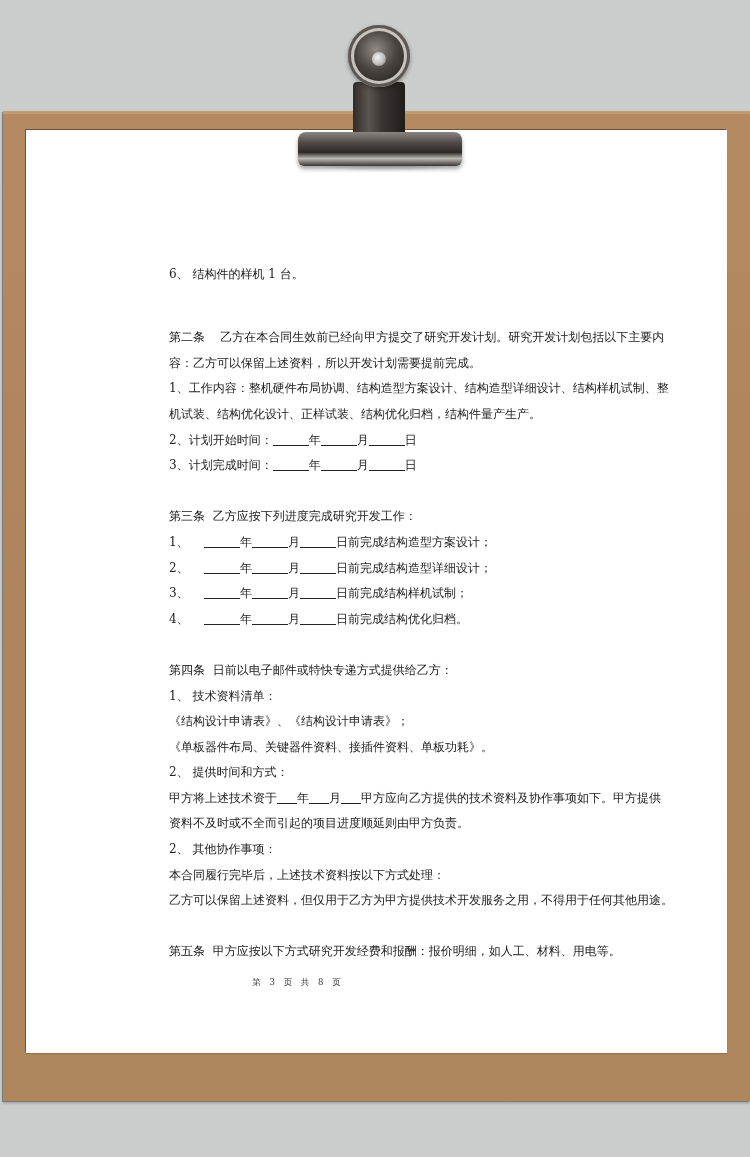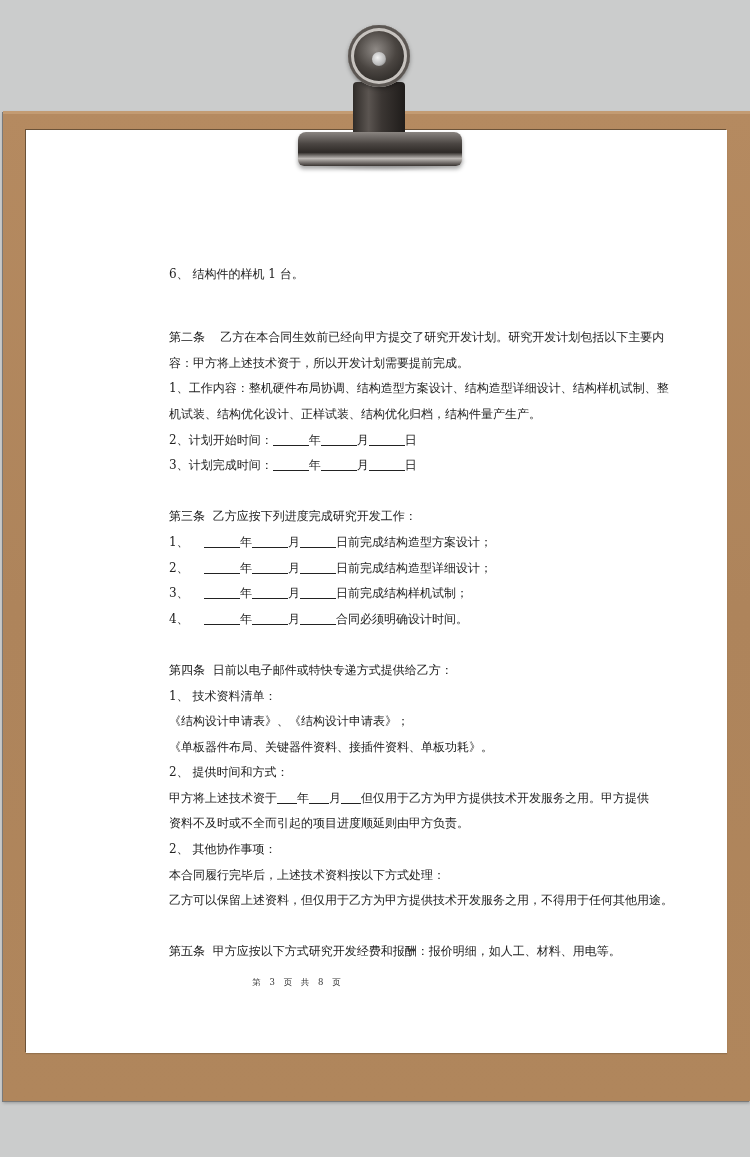--- a/index.html
+++ b/index.html
@@ -78,21 +78,21 @@
 <div class="clip-base"></div>
 
 <div class="doc">
   <div class="line">6、  结构件的样机 1 台。</div>
   <div class="gap"></div>
   <div class="gap" style="height:12px"></div>
 
   <div class="line">
     <span class="b">第二条</span>&nbsp;&nbsp;&nbsp;&nbsp;<span>乙方在本合同生效前已经向甲方提交了研究开发计划。研究开发计划包括以下主要内</span>
   </div>
-  <div class="line">容：甲方将上述技术资于，所以开发计划需要提前完成。</div>
+  <div class="line">容：乙方可以保留上述资料，所以开发计划需要提前完成。</div>
   <div class="line">1、工作内容：整机硬件布局协调、结构造型方案设计、结构造型详细设计、结构样机试制、整</div>
   <div class="line">机试装、结构优化设计、正样试装、结构优化归档，结构件量产生产。</div>
   <div class="line">
     <span>2、计划开始时间：</span><span class="u u36"></span><span>年</span><span class="u u36"></span><span>月</span><span class="u u36"></span><span>日</span>
   </div>
   <div class="line">
     <span>3、计划完成时间：</span><span class="u u36"></span><span>年</span><span class="u u36"></span><span>月</span><span class="u u36"></span><span>日</span>
   </div>
   <div class="gap"></div>
   <div class="gap" style="height:0"></div>
@@ -103,33 +103,33 @@
   <div class="line">
     <span>1、</span>&nbsp;&nbsp;&nbsp;&nbsp;<span class="u u36"></span><span>年</span><span class="u u36"></span><span>月</span><span class="u u36"></span><span>日前完成结构造型方案设计；</span>
   </div>
   <div class="line">
     <span>2、</span>&nbsp;&nbsp;&nbsp;&nbsp;<span class="u u36"></span><span>年</span><span class="u u36"></span><span>月</span><span class="u u36"></span><span>日前完成结构造型详细设计；</span>
   </div>
   <div class="line">
     <span>3、</span>&nbsp;&nbsp;&nbsp;&nbsp;<span class="u u36"></span><span>年</span><span class="u u36"></span><span>月</span><span class="u u36"></span><span>日前完成结构样机试制；</span>
   </div>
   <div class="line">
-    <span>4、</span>&nbsp;&nbsp;&nbsp;&nbsp;<span class="u u36"></span><span>年</span><span class="u u36"></span><span>月</span><span class="u u36"></span><span>合同必须明确设计时间。</span>
+    <span>4、</span>&nbsp;&nbsp;&nbsp;&nbsp;<span class="u u36"></span><span>年</span><span class="u u36"></span><span>月</span><span class="u u36"></span><span>日前完成结构优化归档。</span>
   </div>
   <div class="gap"></div>
 
   <div class="line">
     <span class="b">第四条</span>&nbsp;&nbsp;<span>日前以电子邮件或特快专递方式提供给乙方：</span>
   </div>
   <div class="line">1、  技术资料清单：</div>
   <div class="line">《结构设计申请表》、《结构设计申请表》；</div>
   <div class="line">《单板器件布局、关键器件资料、接插件资料、单板功耗》。</div>
   <div class="line">2、  提供时间和方式：</div>
   <div class="line">
-    <span>甲方将上述技术资于</span><span class="u u20"></span><span>年</span><span class="u u20"></span><span>月</span><span class="u u20"></span><span>但仅用于乙方为甲方提供技术开发服务之用。甲方提供</span>
+    <span>甲方将上述技术资于</span><span class="u u20"></span><span>年</span><span class="u u20"></span><span>月</span><span class="u u20"></span><span>甲方应向乙方提供的技术资料及协作事项如下。甲方提供</span>
   </div>
   <div class="line">资料不及时或不全而引起的项目进度顺延则由甲方负责。</div>
   <div class="line">2、  其他协作事项：</div>
   <div class="line">本合同履行完毕后，上述技术资料按以下方式处理：</div>
   <div class="line">乙方可以保留上述资料，但仅用于乙方为甲方提供技术开发服务之用，不得用于任何其他用途。</div>
   <div class="gap"></div>
 
   <div class="line">
     <span class="b">第五条</span>&nbsp;&nbsp;<span>甲方应按以下方式研究开发经费和报酬：报价明细，如人工、材料、用电等。</span>
   </div>

